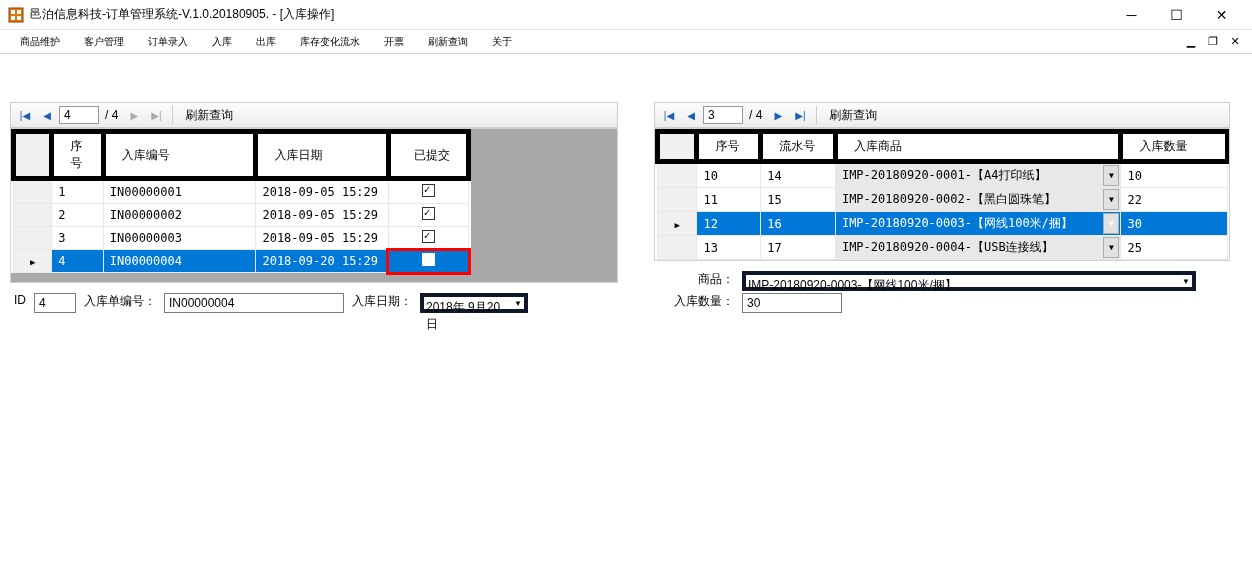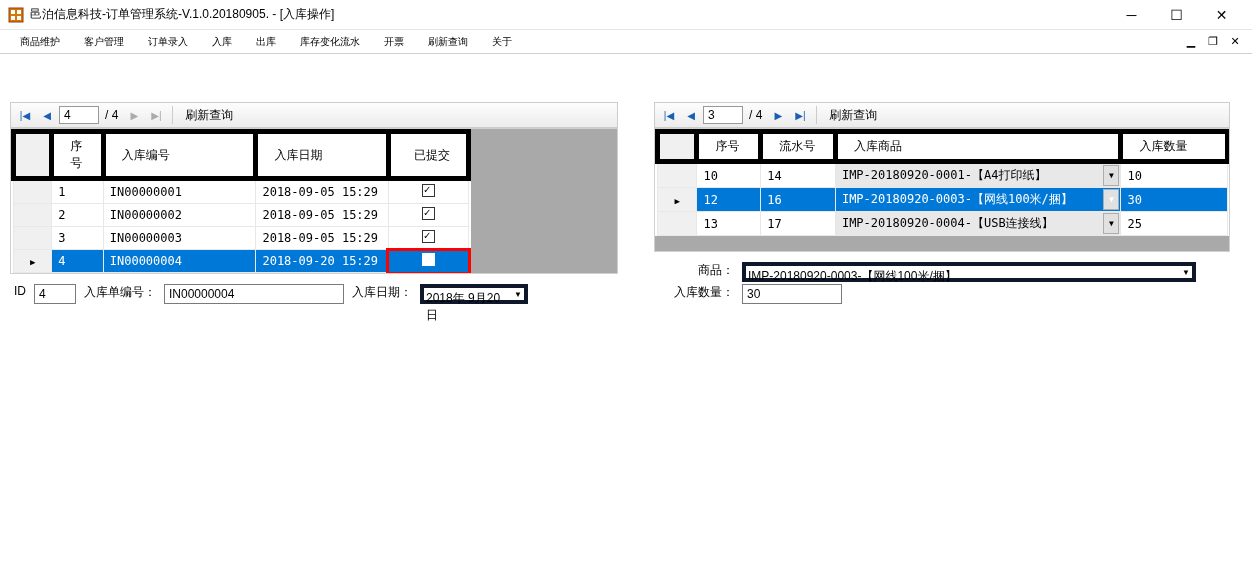--- a/index.html
+++ b/index.html
@@ -176,20 +176,27 @@
             <th style="width:268px">入库商品</th>
             <th style="width:100px">入库数量</th>
           </tr>
           <tr>
             <td class="rowhdr"></td>
             <td>10</td>
             <td>14</td>
             <td class="dropdown-cell"><span>IMP-20180920-0001-【A4打印纸】</span><span class="dd-btn">▼</span></td>
             <td>10</td>
           </tr>
+          <tr>
+            <td class="rowhdr"></td>
+            <td>11</td>
+            <td>15</td>
+            <td class="dropdown-cell"><span>IMP-20180920-0002-【黑白圆珠笔】</span><span class="dd-btn">▼</span></td>
+            <td>22</td>
+          </tr>
           <tr class="selected">
             <td class="rowhdr"><span class="indicator">▶</span></td>
             <td>12</td>
             <td>16</td>
             <td class="dropdown-cell" style="background:#0078d7"><span>IMP-20180920-0003-【网线100米/捆】</span><span class="dd-btn">▼</span></td>
             <td>30</td>
           </tr>
           <tr>
             <td class="rowhdr"></td>
             <td>13</td>

